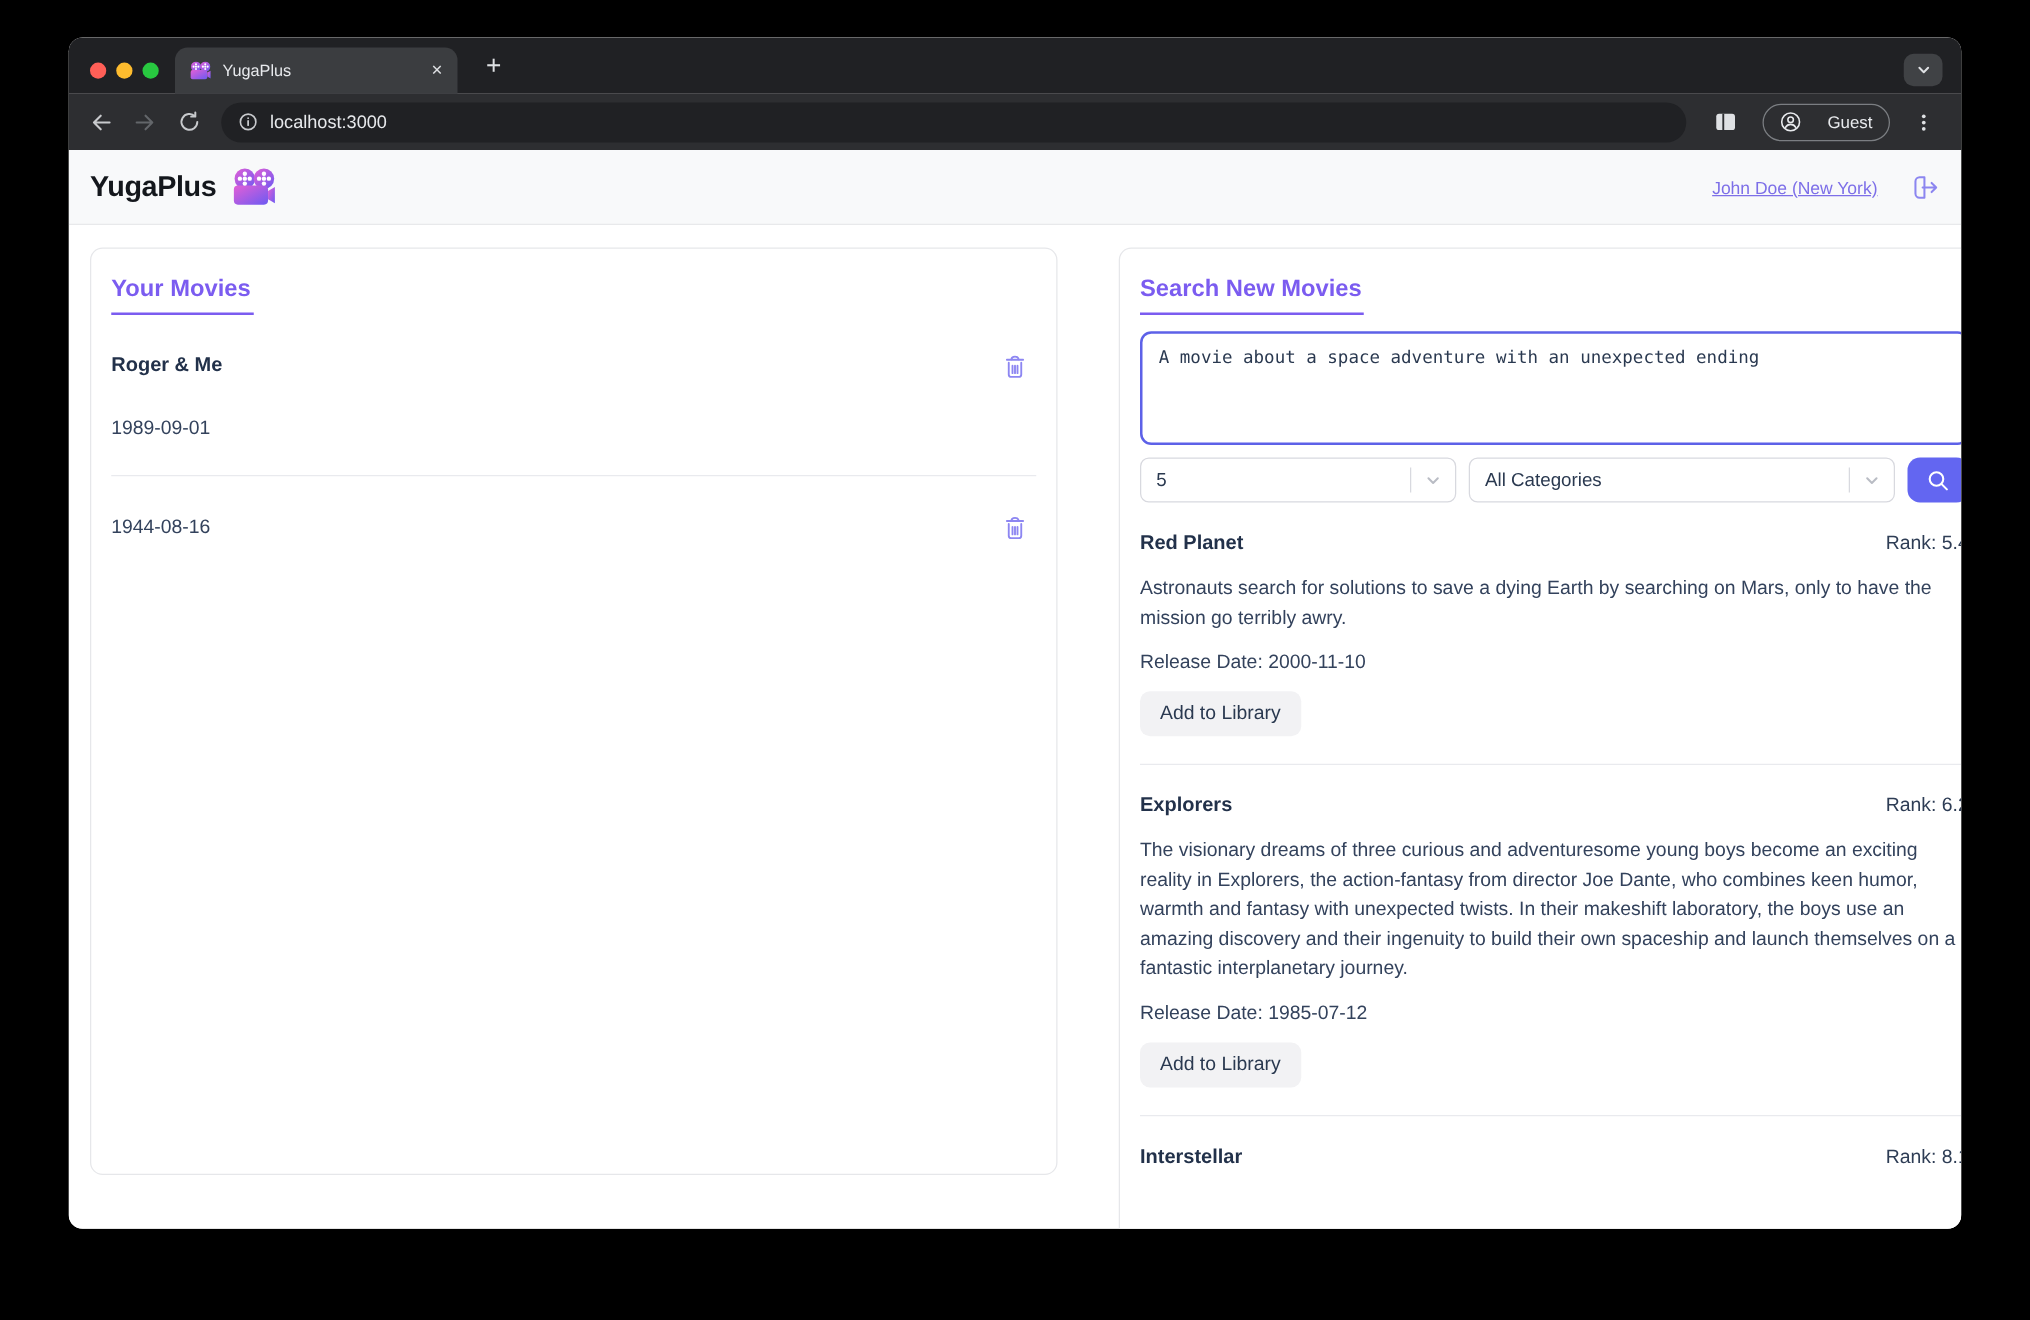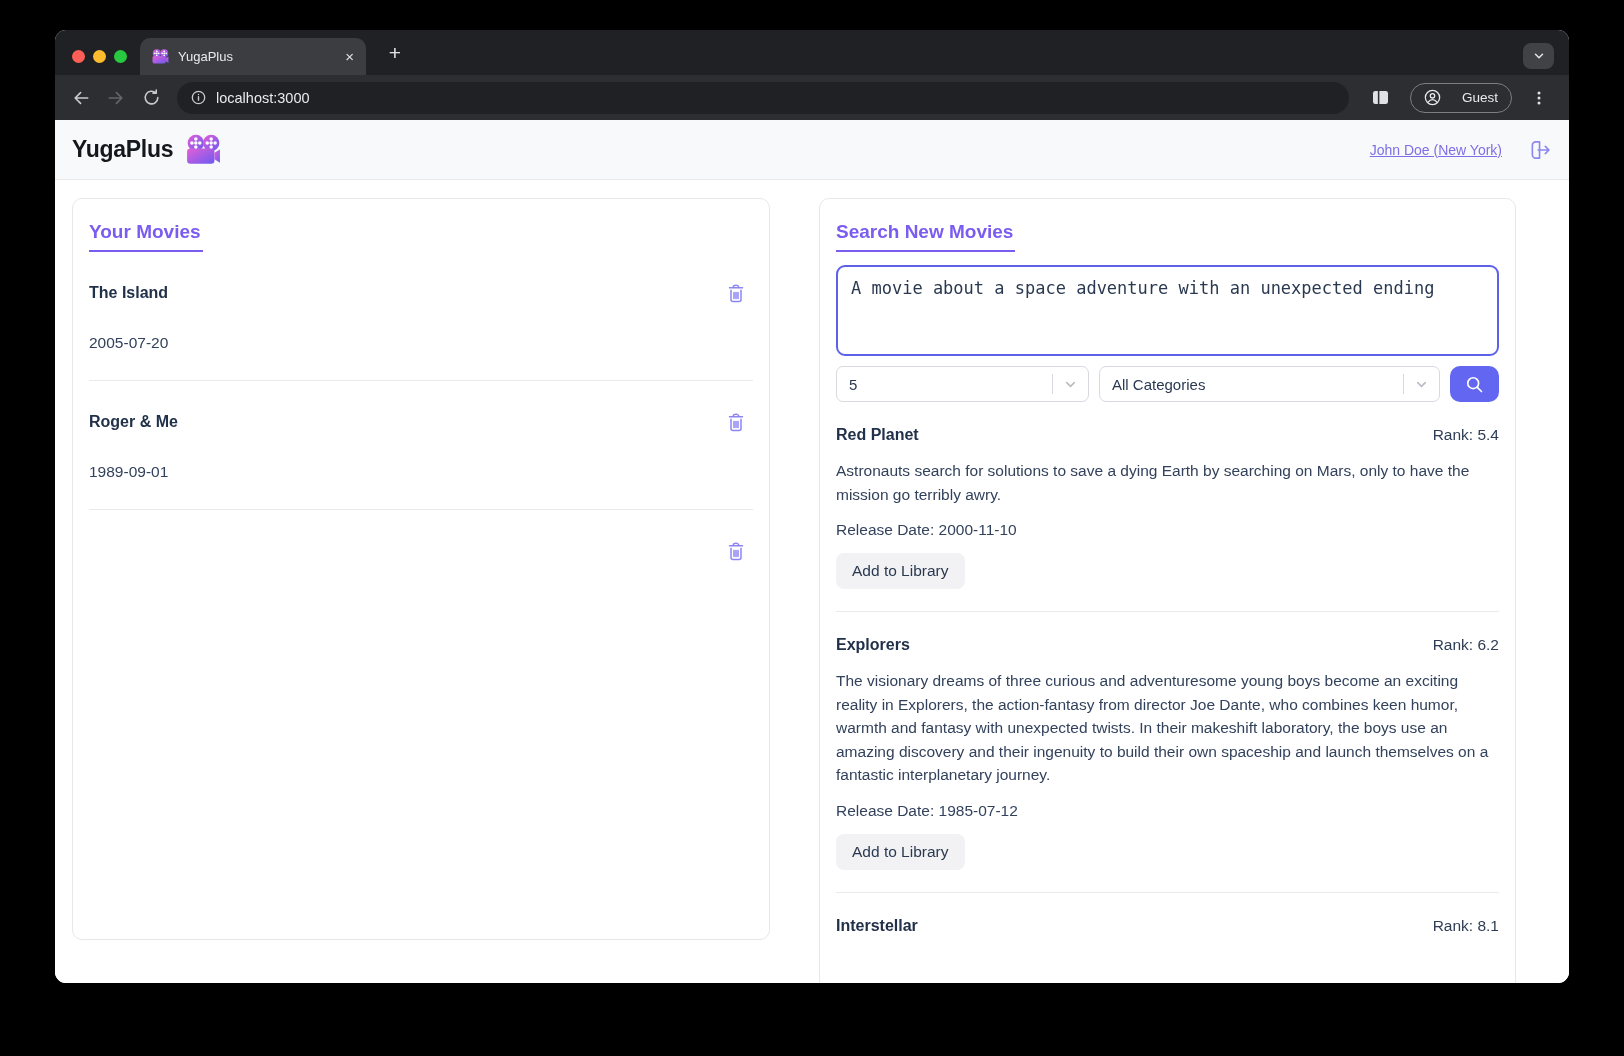--- a/index.html
+++ b/index.html
@@ -43,37 +43,37 @@
   .app-header { height:60px; flex:0 0 auto; background:#f8f9fa; border-bottom:1px solid #e8e9eb;
                 display:flex; align-items:center; padding:0 17px; }
   .brand { font-size:23px; font-weight:bold; color:#14171c; letter-spacing:-0.3px; }
   .brand-logo { margin-left:13px; display:flex; }
   .hspacer { flex:1; }
   .user-link { color:#7d6fe8; font-size:14px; }
   .logout { margin-left:27px; display:flex; }
 
   .content { flex:1; display:flex; gap:49px; padding:18px 0 0 17px; overflow:hidden; }
   .card { border:1px solid #e6e7ea; border-radius:10px; padding:16px; background:#fff; }
-  .card-left { width:698px; height:742px; flex:0 0 auto; }
+  .card-left { width:774px; height:742px; flex:0 0 auto; }
   .card-right { width:697px; height:830px; flex:0 0 auto; }
 
   .panel-heading { display:inline-block; margin-top:6px; font-size:19px; font-weight:bold;
                    color:#7b5cf0; border-bottom:2px solid #7b5cf0; padding:0 2px 7px 0; }
 
   
   .movie { margin-top:32px; position:relative; }
   .movie-title { font-size:16px; font-weight:bold; color:#22314a; }
   .movie-date { margin-top:32px; font-size:15.5px; color:#33425c; }
   .trash-btn { position:absolute; right:8px; top:-2px; background:none; border:none; display:flex; }
   .mv-divider { border:none; border-top:1px solid #e9eaee; margin-top:28px; }
 
   
   .query-box { display:block; width:100%; height:91px; margin-top:13px; resize:none;
                border:2px solid #5d61e8; border-radius:9px; padding:11px 13px;
-               font-family:"DejaVu Sans Mono", monospace; font-size:17px; color:#2a3950;
+               font-family:"DejaVu Sans Mono", monospace; font-size:14px; color:#2a3950;
                outline:none; }
   .controls { display:flex; gap:10px; margin-top:10px; }
   .select { height:36px; border:1px solid #d8d9df; border-radius:7px; display:flex;
             align-items:center; padding-left:12px; font-size:15px; color:#2a3950; background:#fff; }
   .sel-limit { width:253px; } .sel-cat { flex:1; }
   .sel-right { margin-left:auto; display:flex; align-items:center; align-self:stretch; }
   .sel-sep { width:1px; height:20px; background:#d8d9df; }
   .sel-chev { padding:0 10px; display:flex; }
   .search-btn { width:49px; height:36px; border:none; border-radius:10px; background:#6366f1;
                 display:flex; align-items:center; justify-content:center; }
@@ -223,35 +223,20 @@
           <path d="M9.5 11 h11 M17 7.2 L20.8 11 L17 14.8" fill="none" stroke="#8c86f0" stroke-width="1.7" stroke-linecap="round" stroke-linejoin="round"></path>
         </svg>
       </span>
     </div>
 
     <div class="content">
 
       <section class="card card-left">
         <h2 class="panel-heading">Your Movies</h2>
 
-        <div class="movie">
-          <div class="movie-title">The Island</div>
-          <button class="trash-btn">
-            <svg width="18" height="21" viewBox="0 0 18 21">
-                <g fill="none" stroke="#8d86f2" stroke-width="1.5" stroke-linecap="round" stroke-linejoin="round">
-                  <path d="M2.5 5.8 h13"></path>
-                  <path d="M6.2 5.4 c0 -2.8 5.6 -2.8 5.6 0"></path>
-                  <path d="M4 8.2 v9.3 a2 2 0 0 0 2 2 h6 a2 2 0 0 0 2 -2 v-9.3"></path>
-                  <path d="M7 10.5 v6 M9 10.5 v6 M11 10.5 v6"></path>
-                </g>
-              </svg>
-          </button>
-          <div class="movie-date">2005-07-20</div>
-          <hr class="mv-divider">
-        </div>
 
         <div class="movie">
           <div class="movie-title">Roger &amp; Me</div>
           <button class="trash-btn">
             <svg width="18" height="21" viewBox="0 0 18 21">
                 <g fill="none" stroke="#8d86f2" stroke-width="1.5" stroke-linecap="round" stroke-linejoin="round">
                   <path d="M2.5 5.8 h13"></path>
                   <path d="M6.2 5.4 c0 -2.8 5.6 -2.8 5.6 0"></path>
                   <path d="M4 8.2 v9.3 a2 2 0 0 0 2 2 h6 a2 2 0 0 0 2 -2 v-9.3"></path>
                   <path d="M7 10.5 v6 M9 10.5 v6 M11 10.5 v6"></path>
@@ -266,20 +251,21 @@
           <button class="trash-btn">
             <svg width="18" height="21" viewBox="0 0 18 21">
                 <g fill="none" stroke="#8d86f2" stroke-width="1.5" stroke-linecap="round" stroke-linejoin="round">
                   <path d="M2.5 5.8 h13"></path>
                   <path d="M6.2 5.4 c0 -2.8 5.6 -2.8 5.6 0"></path>
                   <path d="M4 8.2 v9.3 a2 2 0 0 0 2 2 h6 a2 2 0 0 0 2 -2 v-9.3"></path>
                   <path d="M7 10.5 v6 M9 10.5 v6 M11 10.5 v6"></path>
                 </g>
               </svg>
           </button>
+          <div class="movie-date">1944-08-16</div>
         </div>
       </section>
 
       <section class="card card-right">
         <h2 class="panel-heading">Search New Movies</h2>
 
         <textarea class="query-box" spellcheck="false" style="">A movie about a space adventure with an unexpected ending</textarea>
 
         <div class="controls">
           <div class="select sel-limit">

